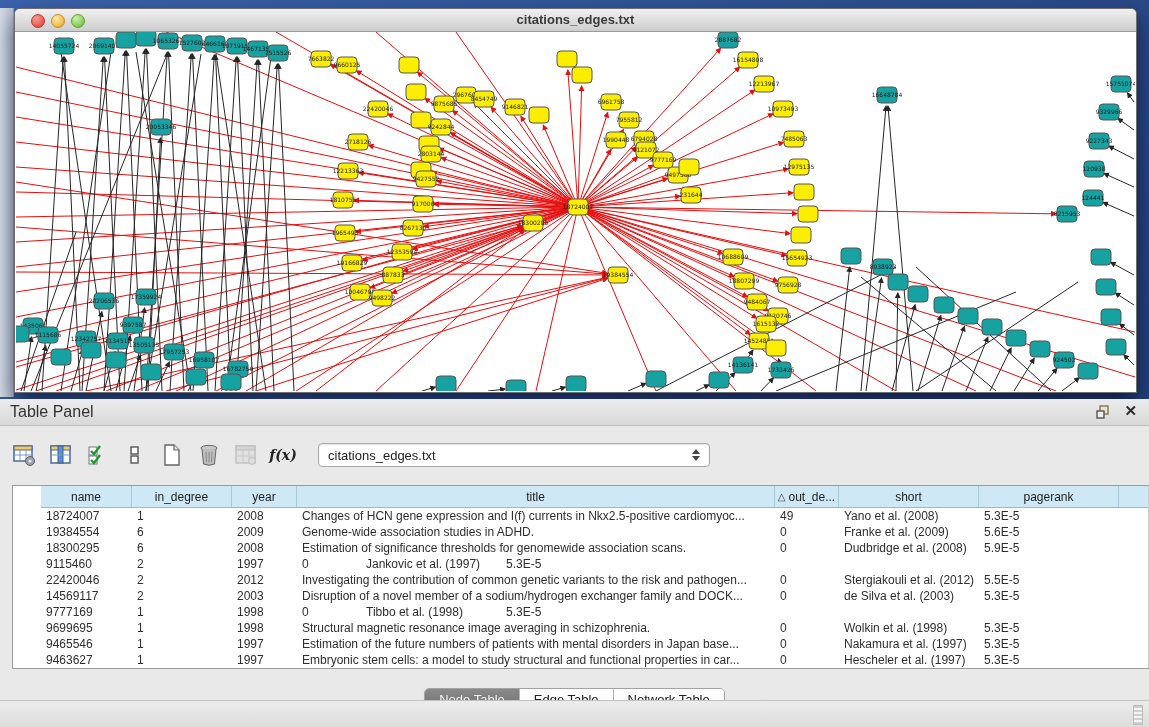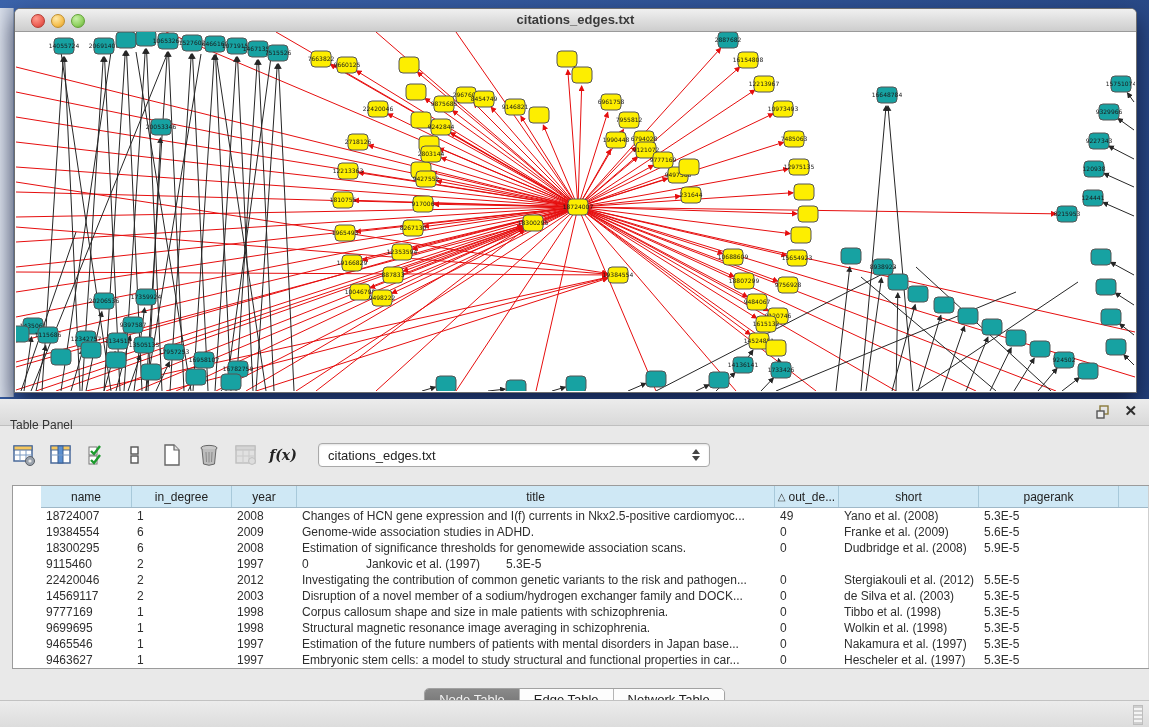--- a/index.html
+++ b/index.html
@@ -19,21 +19,21 @@
               font-size:13px;color:#3a3a3a;font-weight:bold;}
   .traffic{position:absolute;top:5px;width:12px;height:12px;border-radius:50%;}
   #btn-close{left:16px;background:radial-gradient(circle at 35% 30%,#ff9a8d,#ec5f55 60%,#c93a31);border:1px solid #b53b32;}
   #btn-min{left:36px;background:radial-gradient(circle at 35% 30%,#ffe9a8,#f5bf4f 60%,#d8972c);border:1px solid #c08f2e;}
   #btn-zoom{left:56px;background:radial-gradient(circle at 35% 30%,#c6f0a6,#8fd15f 60%,#5ea135);border:1px solid #62a237;}
   #canvas-wrap{position:absolute;left:1px;top:23px;width:1119px;height:359px;background:#ffffff;overflow:hidden;}
   
   #table-panel{position:absolute;left:0;top:399px;width:1149px;height:328px;background:#e9e9e9;}
   #panel-header{height:26px;background:linear-gradient(#ececec,#d9d9d9);
                 border-bottom:1px solid #bfbfbf;position:relative;}
-  #panel-title{position:absolute;left:10px;top:19px;font-size:12px;color:#333;}
+  #panel-title{position:absolute;left:10px;top:4px;font-size:16px;color:#333;}
   #float-icon{position:absolute;right:38px;top:5px;width:16px;height:16px;}
   #close-icon{position:absolute;right:12px;top:4px;font-size:15px;font-weight:bold;color:#2e2e2e;line-height:16px;}
   #toolbar{position:absolute;left:10px;top:36px;height:40px;display:flex;align-items:center;gap:9px;}
   .tool-btn{width:28px;height:28px;display:flex;align-items:center;justify-content:center;border-radius:4px;}
   .fx{font-family:"DejaVu Serif",serif;font-style:italic;font-size:14px;color:#222;font-weight:bold;}
   #table-chooser{width:390px;height:22px;margin-left:12px;background:#fff;border:1px solid #a9a9a9;
                  border-radius:4px;display:flex;align-items:center;position:relative;
                  box-shadow:inset 0 1px 2px rgba(0,0,0,.12);}
   #chooser-value{font-size:13px;color:#222;padding-left:9px;flex:1;white-space:nowrap;overflow:hidden;}
   #chooser-arrows{width:18px;display:flex;flex-direction:column;align-items:center;gap:2px;margin-right:4px;}
@@ -634,21 +634,20 @@
             <div class="td c2">2003</div>
             <div class="td c3">Disruption of a novel member of a sodium/hydrogen exchanger family and DOCK...</div>
             <div class="td c4">0</div>
             <div class="td c5">de Silva et al. (2003)</div>
             <div class="td c6">5.3E-5</div>
           </div>
           <div class="tr">
             <div class="td c0">9777169</div>
             <div class="td c1">1</div>
             <div class="td c2">1998</div>
-            <div class="td c3">Corpus callosum shape and size in male patients with schizophrenia.</div>
             <div class="td c4">0</div>
             <div class="td c5">Tibbo et al. (1998)</div>
             <div class="td c6">5.3E-5</div>
           </div>
           <div class="tr">
             <div class="td c0">9699695</div>
             <div class="td c1">1</div>
             <div class="td c2">1998</div>
             <div class="td c3">Structural magnetic resonance image averaging in schizophrenia.</div>
             <div class="td c4">0</div>

